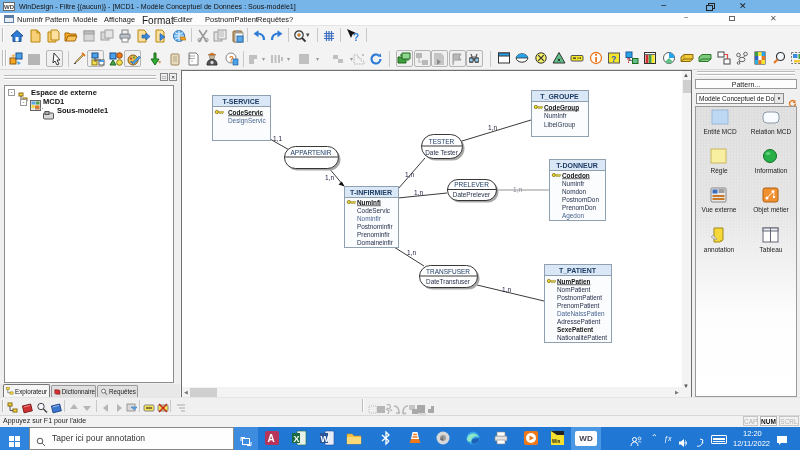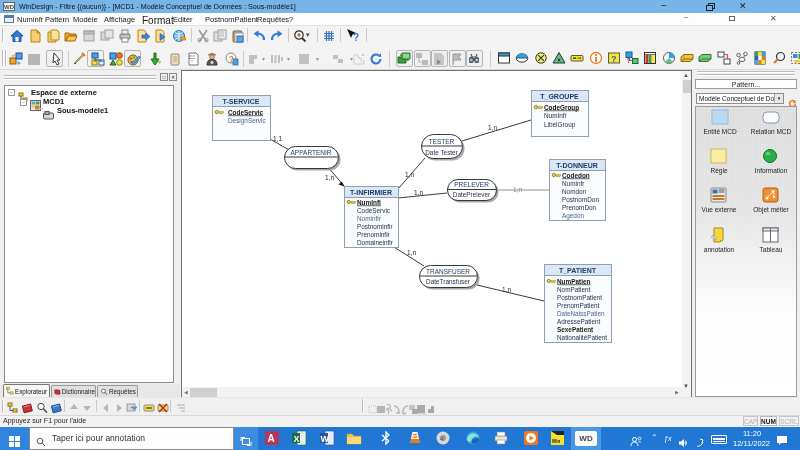--- a/index.html
+++ b/index.html
@@ -741,17 +741,17 @@
         <path d="M1 3.5h2L6 1v8L3 6.5H1z" fill="#fff"></path>
         <path d="M7.5 2.5a4 4 0 0 1 0 5M7 4a2 2 0 0 1 0 2" fill="none" stroke="#fff" stroke-width=".9"></path>
       </svg></div>
 <div class="ab" style="left:695px;top:434px;width:10px;height:10px"><svg width="10" height="10" viewBox="0 0 10 10">
         <path d="M2 8c2 1 5-1 6-4M5 1l3 1-1 3" fill="none" stroke="#fff" stroke-width="1"></path>
       </svg></div>
 <div class="ab" style="left:711px;top:435px;width:16px;height:9px;border:1px solid #fff;border-radius:1px">
       <div style="margin:1.5px 1px;height:2px;background:#fff"></div>
       <div style="margin:0 1px;height:1px;background:#fff"></div>
     </div>
-<div class="t" style="left:743px;top:429px;font-size:7.5px;color:#fff">11:20</div>
+<div class="t" style="left:743px;top:429px;font-size:7.5px;color:#fff">12:20</div>
 <div class="t" style="left:733px;top:439px;font-size:7.5px;color:#fff">12/11/2022</div>
 <div class="ab" style="left:776px;top:432px;width:12px;height:11px"><svg width="12" height="11" viewBox="0 0 12 11">
         <path d="M1 1h10v7H5L3 10V8H1z" fill="#fff"></path>
       </svg></div>
 </div>
 </body></html>

